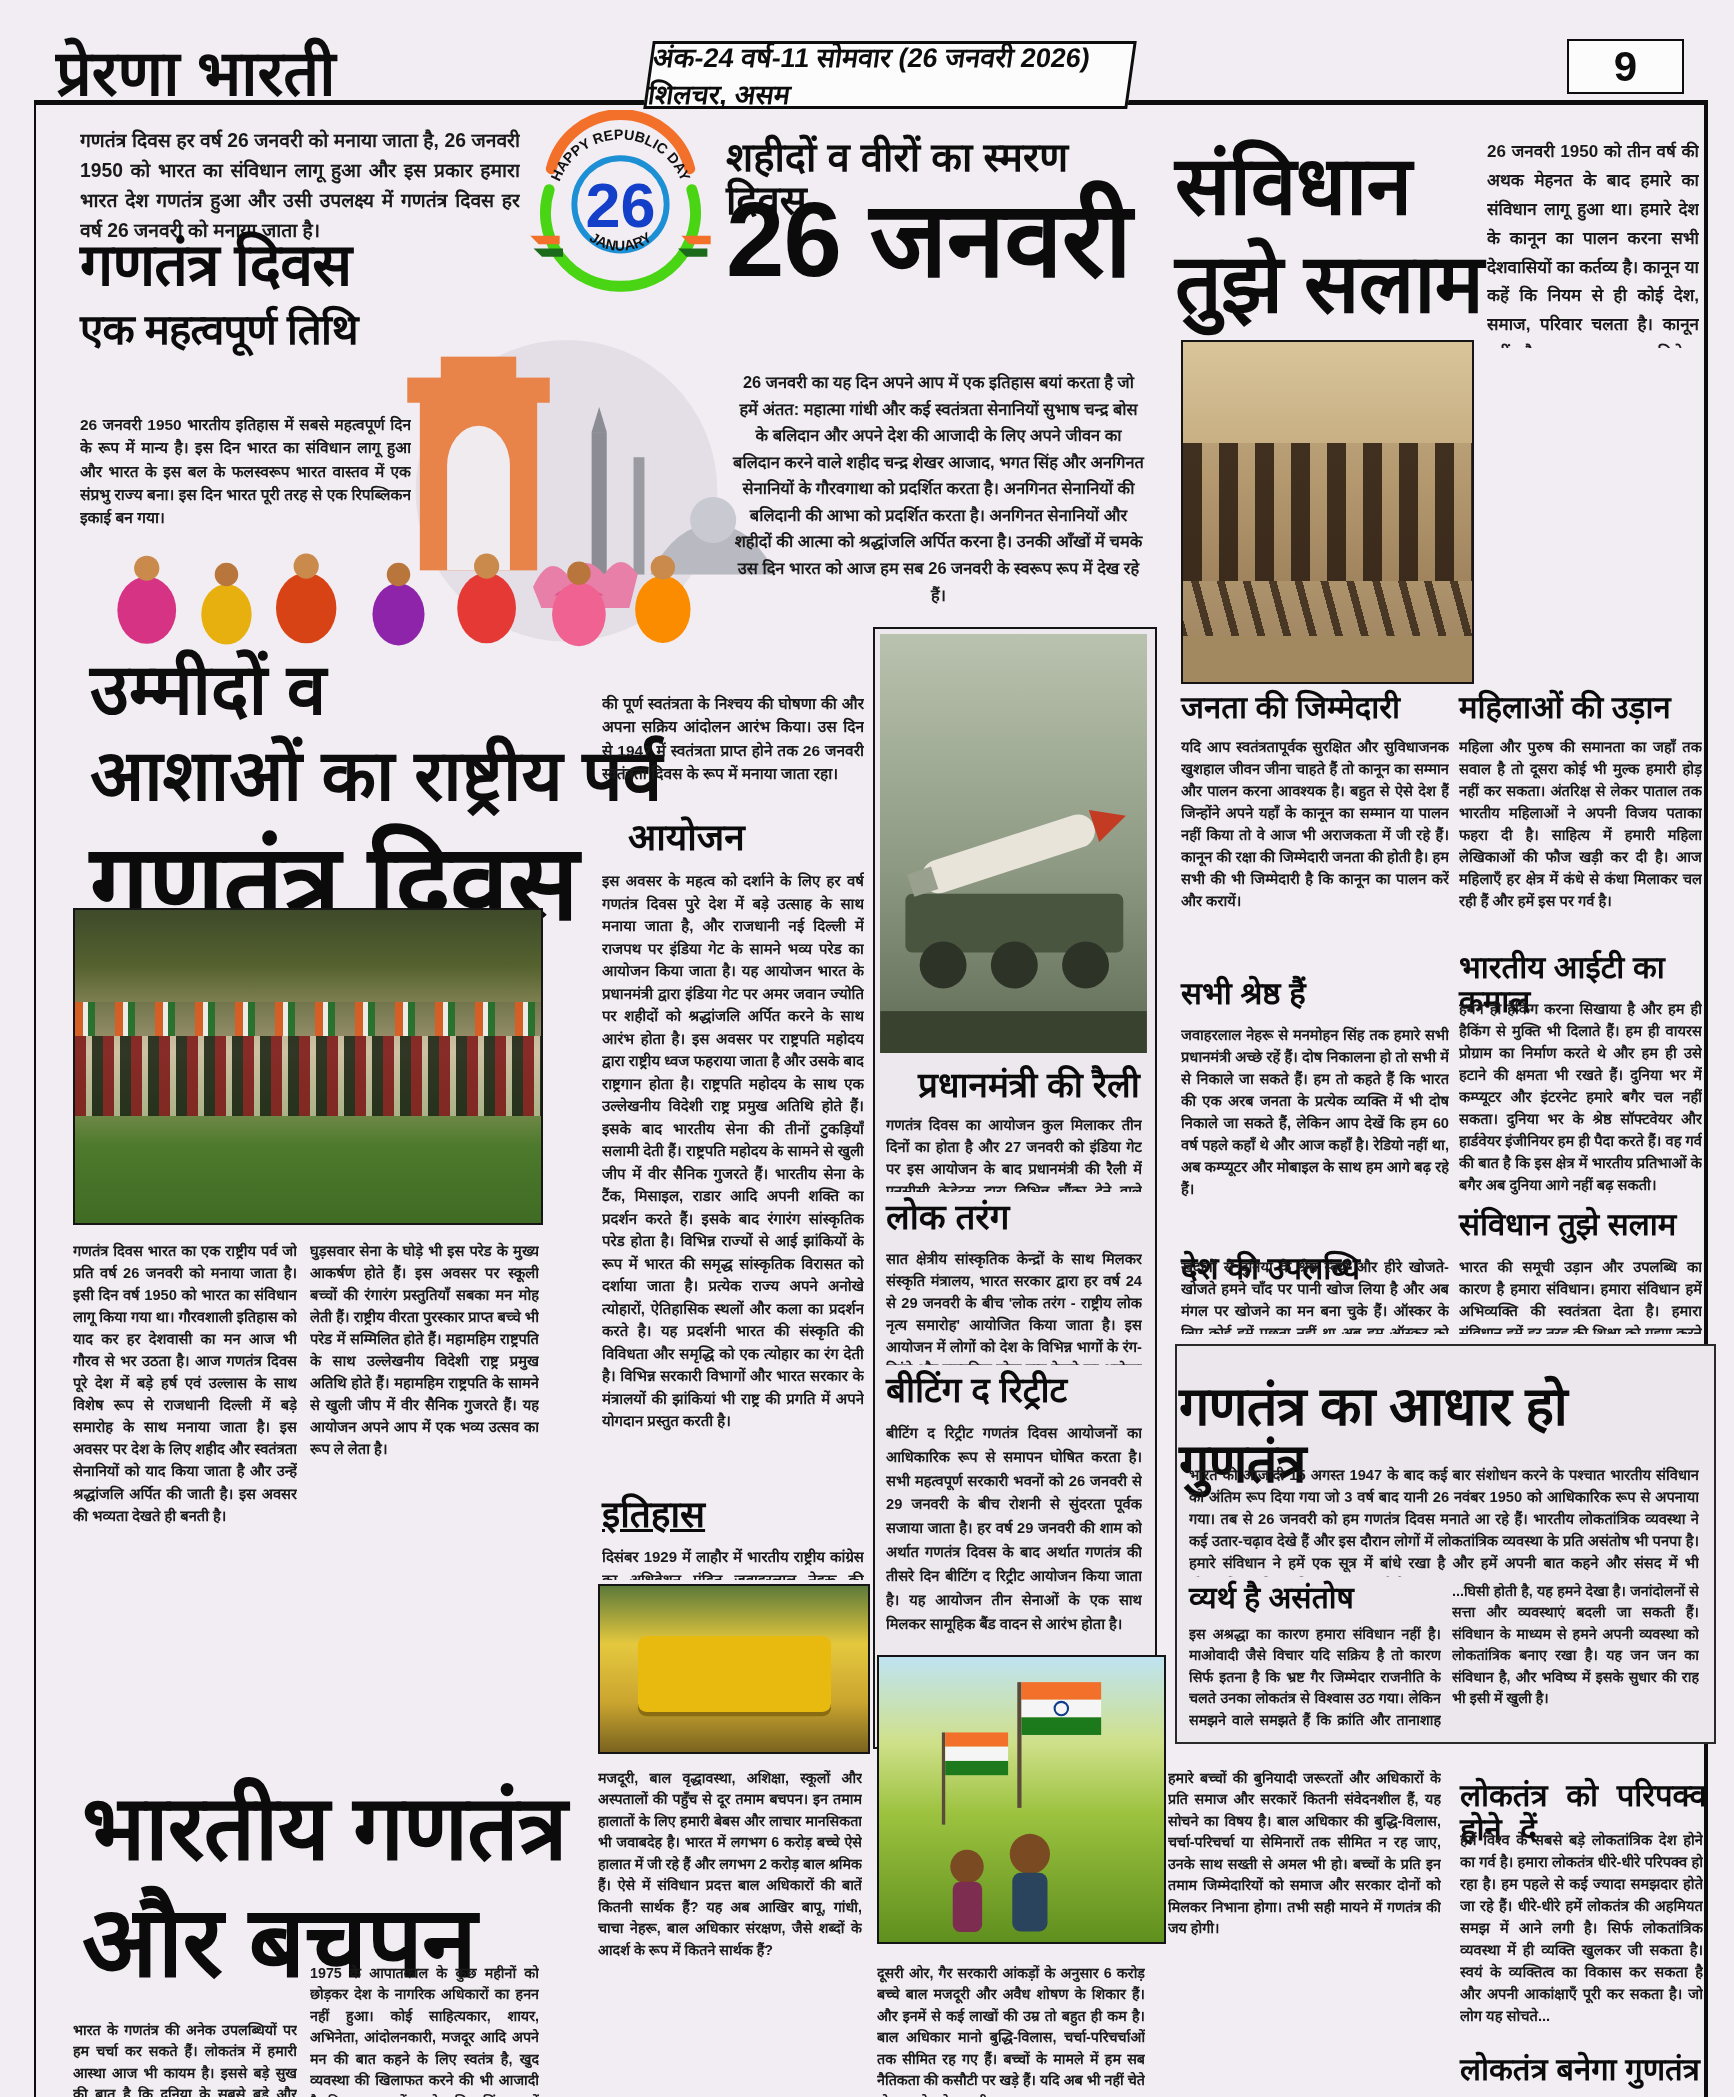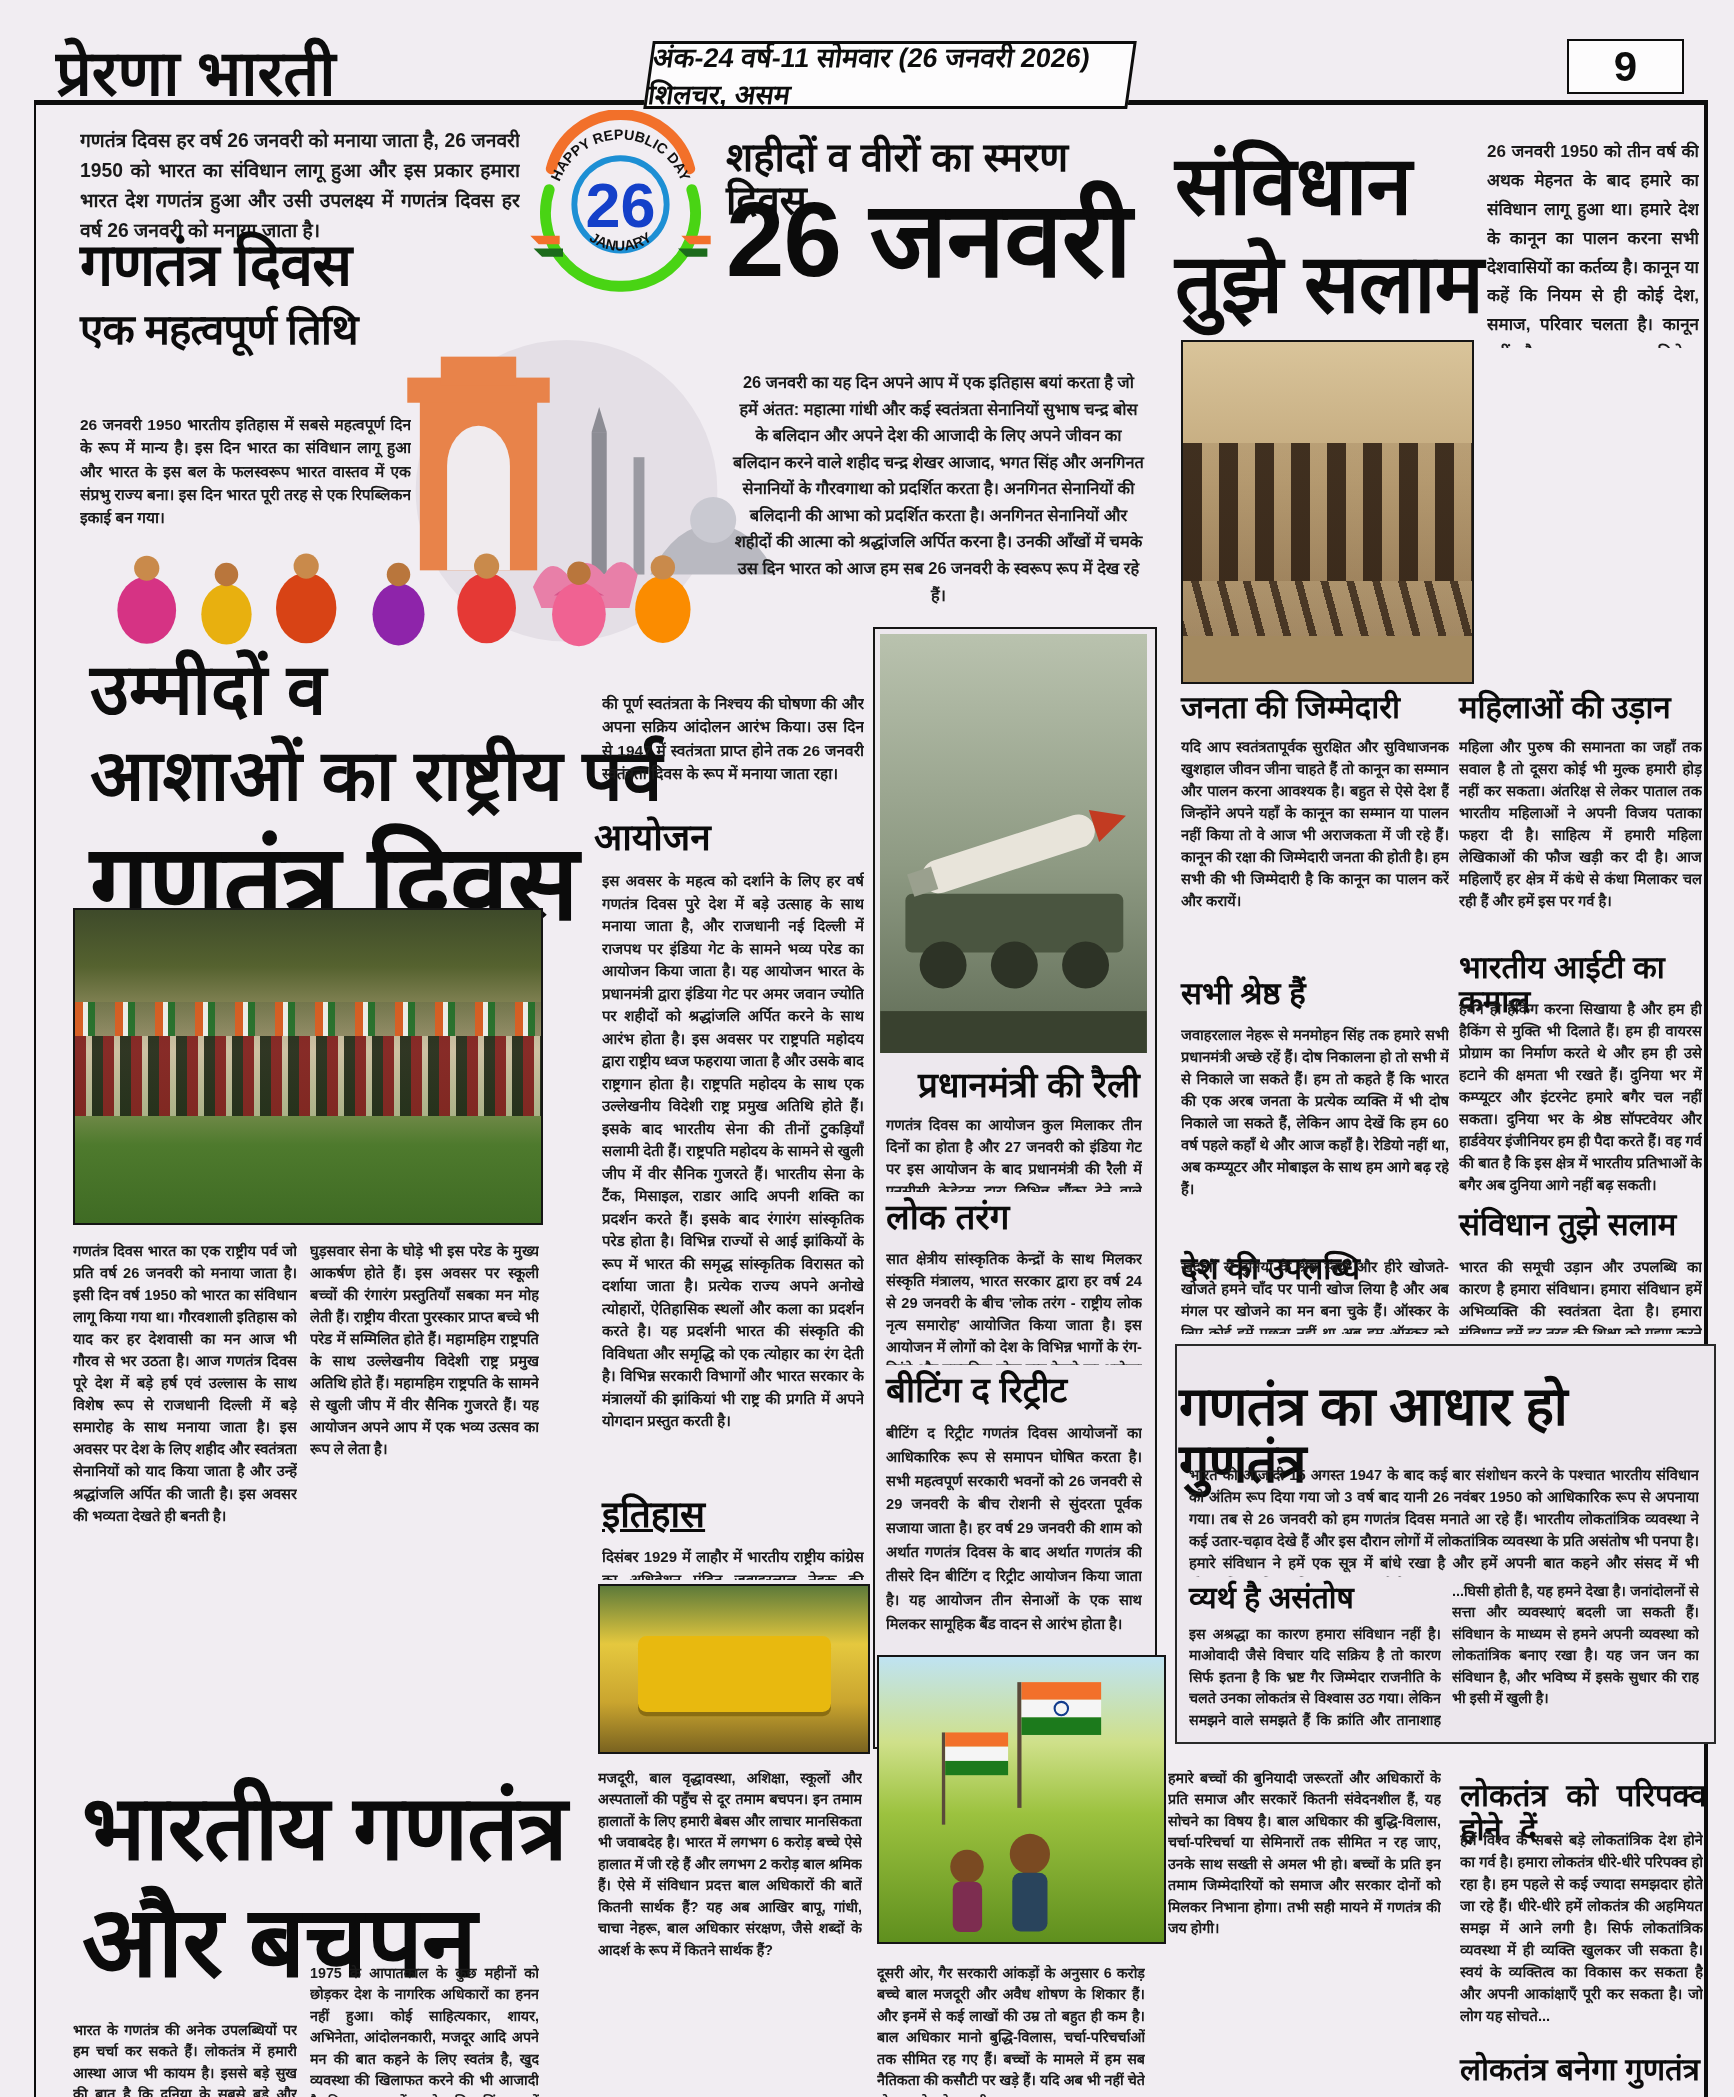--- a/index.html
+++ b/index.html
@@ -119,21 +119,21 @@
   <div class="abs" style="left:0;top:239px;width:289px;height:67px;
        background:repeating-linear-gradient(75deg, rgba(45,30,18,.75) 0 7.6px, rgba(190,165,125,.3) 7.6px 25px);"></div>
   <div class="abs" style="left:0;top:294px;width:289px;height:46px;background:#a3895f;"></div>
 </div>
 
 <div class="abs kicker" style="left:90px;top:652px;font-size:71px;font-weight:900;">उम्मीदों व</div>
 <div class="abs kicker" style="left:90px;top:738px;font-size:71px;font-weight:900;">आशाओं का राष्ट्रीय पर्व</div>
 <div class="abs headline" style="left:90px;top:828px;font-size:105px;">गणतंत्र दिवस</div>
 
 <div class="abs body-text" style="left:602px;top:692px;width:262px;height:122px;font-size:15.5px;">की पूर्ण स्वतंत्रता के निश्चय की घोषणा की और अपना सक्रिय आंदोलन आरंभ किया। उस दिन से 1947 में स्वतंत्रता प्राप्त होने तक 26 जनवरी स्वतंत्रता दिवस के रूप में मनाया जाता रहा।</div>
-<div class="abs subhead" style="left:594px;top:818px;font-size:37px;text-align:center;">आयोजन</div>
+<div class="abs subhead" style="left:628px;top:818px;font-size:37px;text-align:center;">आयोजन</div>
 <div class="abs body-text" style="left:602px;top:870px;width:262px;height:621px;font-size:15px;">इस अवसर के महत्व को दर्शाने के लिए हर वर्ष गणतंत्र दिवस पुरे देश में बड़े उत्साह के साथ मनाया जाता है, और राजधानी नई दिल्ली में राजपथ पर इंडिया गेट के सामने भव्य परेड का आयोजन किया जाता है। यह आयोजन भारत के प्रधानमंत्री द्वारा इंडिया गेट पर अमर जवान ज्योति पर शहीदों को श्रद्धांजलि अर्पित करने के साथ आरंभ होता है। इस अवसर पर राष्ट्रपति महोदय द्वारा राष्ट्रीय ध्वज फहराया जाता है और उसके बाद राष्ट्रगान होता है। राष्ट्रपति महोदय के साथ एक उल्लेखनीय विदेशी राष्ट्र प्रमुख अतिथि होते हैं। इसके बाद भारतीय सेना की तीनों टुकड़ियाँ सलामी देती हैं। राष्ट्रपति महोदय के सामने से खुली जीप में वीर सैनिक गुजरते हैं। भारतीय सेना के टैंक, मिसाइल, राडार आदि अपनी शक्ति का प्रदर्शन करते हैं। इसके बाद रंगारंग सांस्कृतिक परेड होता है। विभिन्न राज्यों से आई झांकियों के रूप में भारत की समृद्ध सांस्कृतिक विरासत को दर्शाया जाता है। प्रत्येक राज्य अपने अनोखे त्योहारों, ऐतिहासिक स्थलों और कला का प्रदर्शन करते है। यह प्रदर्शनी भारत की संस्कृति की विविधता और समृद्धि को एक त्योहार का रंग देती है। विभिन्न सरकारी विभागों और भारत सरकार के मंत्रालयों की झांकियां भी राष्ट्र की प्रगति में अपने योगदान प्रस्तुत करती है।</div>
 <div class="abs subhead" style="left:602px;top:1495px;font-size:37px;text-decoration:underline;">इतिहास</div>
 <div class="abs body-text" style="left:602px;top:1546px;width:262px;height:34px;font-size:15px;">दिसंबर 1929 में लाहौर में भारतीय राष्ट्रीय कांग्रेस का अधिवेशन पंडित जवाहरलाल नेहरू की अध्यक्षता में हुआ, जिसमें प्रस्ताव पारित कर घोषणा की गई कि यदि अंग्रेज सरकार 26 जनवरी 1930 तक भारत को औपनिवेशिक स्वराज्य ('डोमीनियन स्टेटस') नहीं प्रदान करेगी तो भारत स्वयं को पूर्ण स्वतंत्र घोषित कर देगा। 26 जनवरी, 1930 तक जब अंग्रेज सरकार ने कुछ नहीं किया तब कांग्रेस ने उस दिन भारत</div>
 
 <div class="photo framed" style="left:73px;top:908px;width:466px;height:313px;background:linear-gradient(#3e4a2a 0%,#55622f 18%,#b5a77e 45%,#4e7a2d 75%,#3f6b24 100%);">
   <div class="abs" style="left:0;top:126px;width:466px;height:80px;
        background:repeating-linear-gradient(90deg, rgba(130,30,30,.9) 0 11px, rgba(230,220,200,.5) 11px 17px, rgba(25,35,20,.85) 17px 28px);"></div>
   <div class="abs" style="left:0;top:92px;width:466px;height:34px;
        background:repeating-linear-gradient(90deg, rgba(220,90,30,.9) 0 7.6px, rgba(245,245,245,.9) 7.6px 12.6px, rgba(30,110,40,.9) 12.6px 20px, rgba(70,80,60,.2) 20px 40px);"></div>
 </div>

